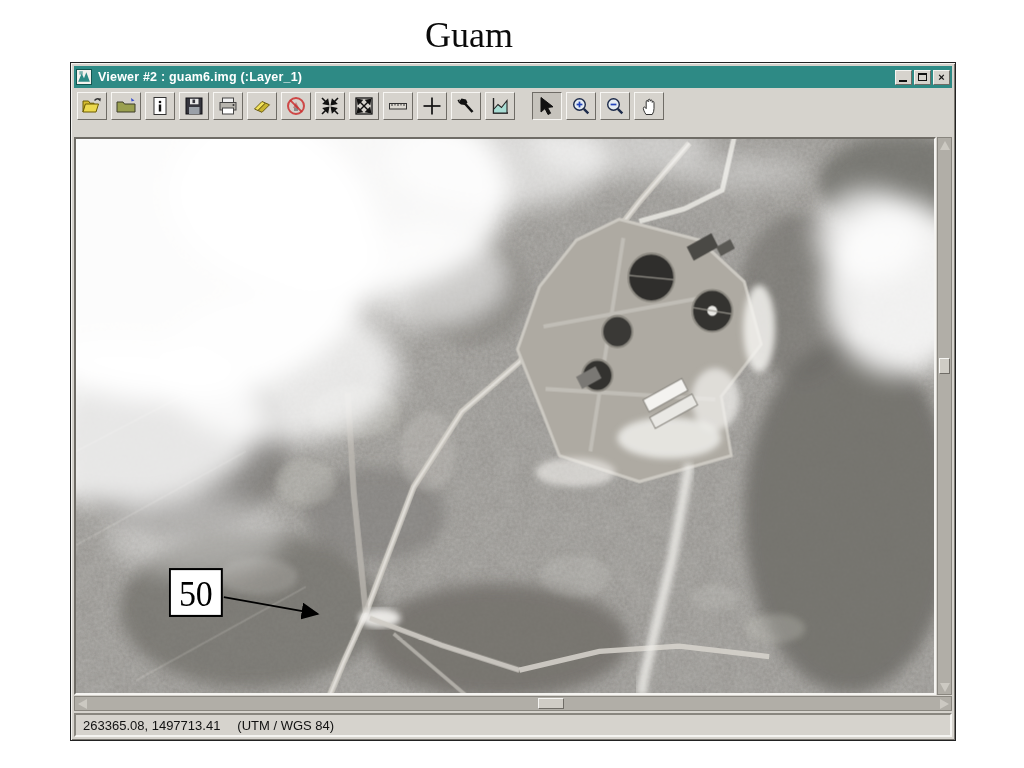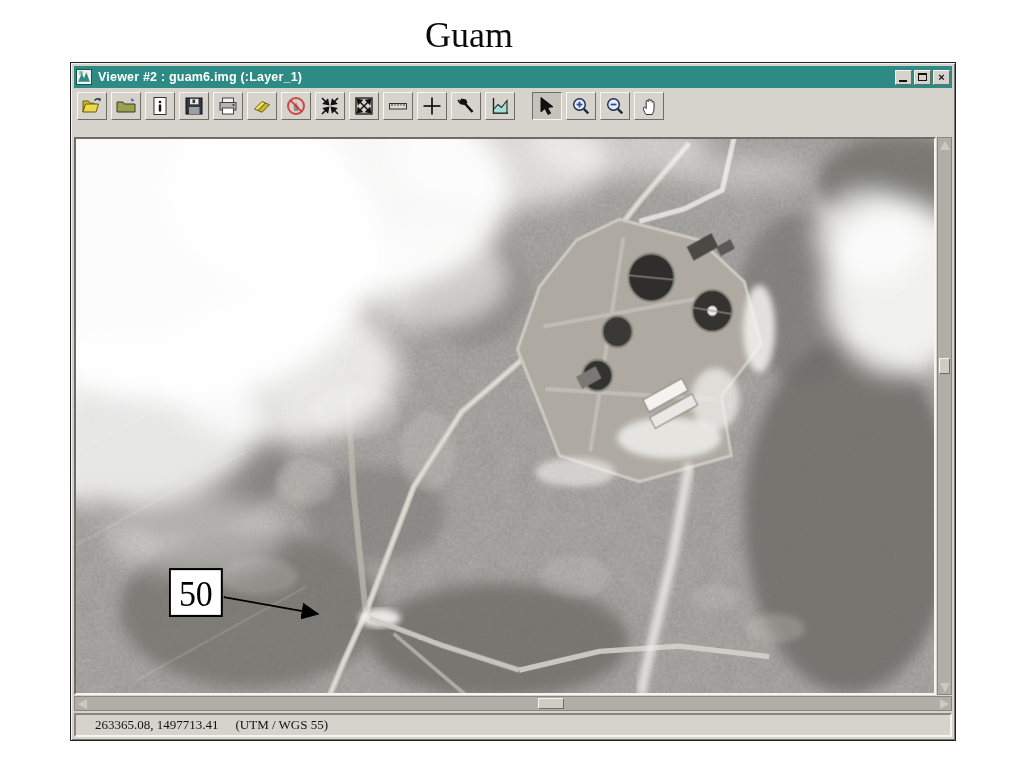--- a/index.html
+++ b/index.html
@@ -53,21 +53,21 @@
   .tri-right{width:0;height:0;border-top:5px solid transparent;border-bottom:5px solid transparent;
     border-left:9px solid #ccc9c2;}
   .vtrack{flex:1;position:relative;}
   .vthumb{position:absolute;left:1px;right:1px;top:39%;height:16px;background:#cfccc5;border:1px solid;
     border-color:#f5f4f1 #6f6c66 #6f6c66 #f5f4f1;box-sizing:border-box;}
   .htrack{flex:1;position:relative;}
   .hthumb{position:absolute;top:1px;bottom:1px;left:53%;width:26px;background:#cfccc5;border:1px solid;
     border-color:#f5f4f1 #6f6c66 #6f6c66 #f5f4f1;box-sizing:border-box;}
   .statusbar{height:24px;flex:none;margin-top:2px;background:#d6d3cd;border:2px solid;
     border-color:#89867f #f5f4f1 #f5f4f1 #89867f;box-sizing:border-box;display:flex;align-items:center;
-    padding:0 19px;font-size:13px;color:#111;gap:17px;white-space:pre;font-family:Liberation Serif, serif;}
+    padding:0 7px;font-size:13px;color:#111;gap:17px;white-space:pre;}
 </style>
 </head>
 <body>
 
 <div class="page">
   <div class="page-title">Guam</div>
 
   <div class="window">
 
     <div class="titlebar">
@@ -383,17 +383,17 @@
       <div class="htrack">
         <div class="hthumb"></div>
       </div>
       <button class="sbtn">
           <span class="tri-right"></span>
         </button>
     </div>
 
     <div class="statusbar">
       <span>263365.08, 1497713.41</span>
-      <span>(UTM / WGS 55)</span>
+      <span>(UTM / WGS 84)</span>
     </div>
 
   </div>
 </div>
 
 </body></html>

